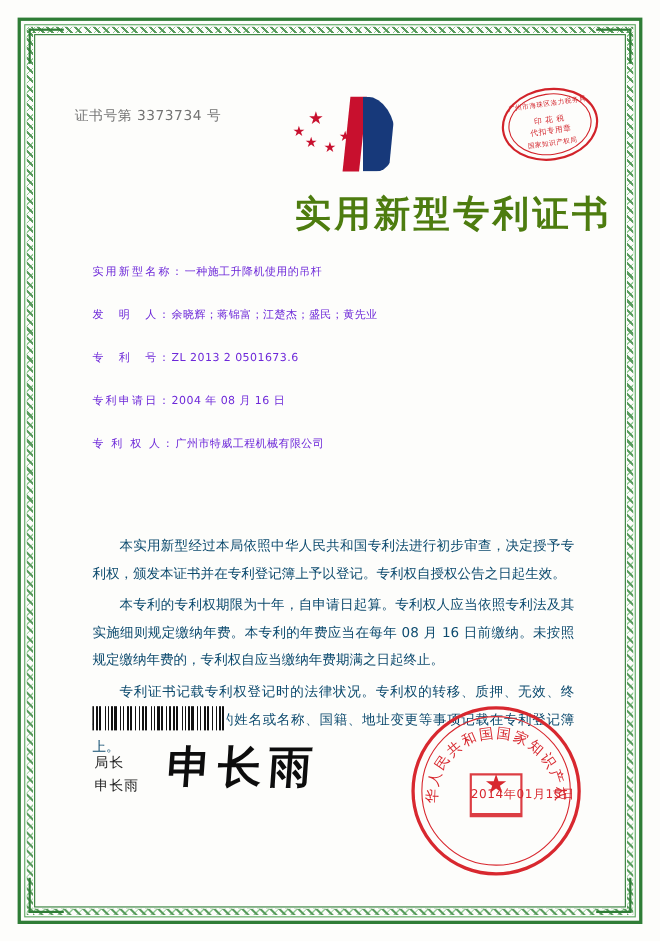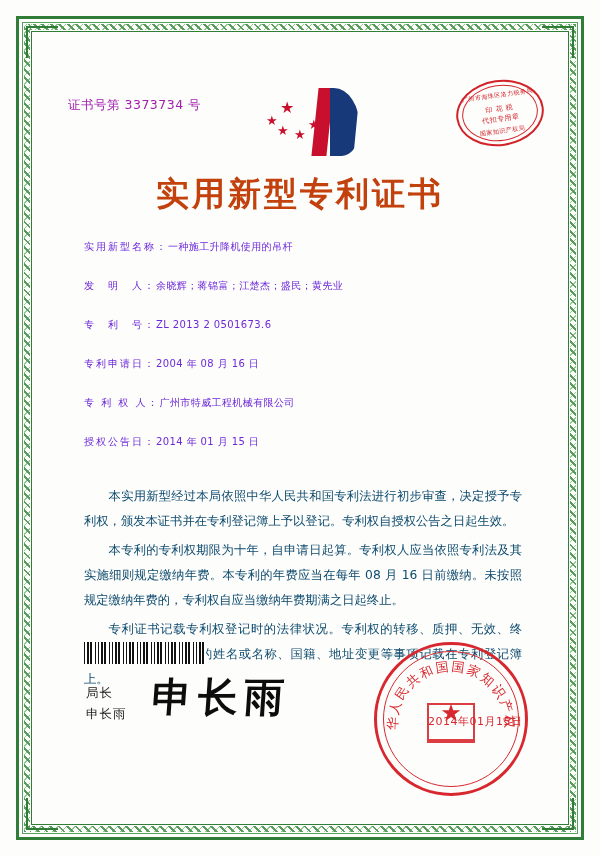--- a/index.html
+++ b/index.html
@@ -67,21 +67,21 @@
     position: absolute;
     left: 44px; top: 44px; right: 44px; bottom: 44px;
   }
 
   .cert-number {
     position: absolute;
     left: 24px;
     top: 53px;
     font-size: 12.5px;
     letter-spacing: .5px;
-    color: #a21caf;
+    color: #737373;
   }
 
   
   .emblem {
     position: absolute;
     left: 218px;
     top: 40px;
     width: 110px;
     height: 80px;
   }
@@ -148,26 +148,26 @@
   }
   .seal-top .t1 { top: 9px; }
   .seal-top .t2 { top: 23px; font-size: 7px; }
   .seal-top .t3 { top: 33px; font-size: 7px; }
   .seal-top .t4 { top: 45px; }
 
   .main-title {
     position: absolute;
     left: 0; right: 0;
     top: 128px;
-    text-align: center;
+    text-align: right;
     font-family: "DejaVu Serif", serif;
     font-size: 33px;
     font-weight: bold;
     letter-spacing: 3px;
-    color: #c2410c;
+    color: #4d7c0f;
   }
 
   .fields {
     position: absolute;
     left: 40px;
     right: 24px;
     top: 196px;
     font-size: 10px;
     color: #6d28d9;
   }
@@ -341,23 +341,20 @@
         <span class="field-label">发　明　人：</span><span class="field-value">余晓辉；蒋锦富；江楚杰；盛民；黄先业</span>
       </div>
       <div class="field-row">
         <span class="field-label">专　利　号：</span><span class="field-value">ZL 2013 2 0501673.6</span>
       </div>
       <div class="field-row">
         <span class="field-label">专利申请日：</span><span class="field-value">2004 年 08 月 16 日</span>
       </div>
       <div class="field-row">
         <span class="field-label">专 利 权 人：</span><span class="field-value">广州市特威工程机械有限公司</span>
-      </div>
-      <div class="field-row">
-        <span class="field-label">授权公告日：</span><span class="field-value">2014 年 01 月 15 日</span>
       </div>
     </div>
 
     <div class="paragraphs">
       <p>本实用新型经过本局依照中华人民共和国专利法进行初步审查，决定授予专利权，颁发本证书并在专利登记簿上予以登记。专利权自授权公告之日起生效。</p>
       <p>本专利的专利权期限为十年，自申请日起算。专利权人应当依照专利法及其实施细则规定缴纳年费。本专利的年费应当在每年 08 月 16 日前缴纳。未按照规定缴纳年费的，专利权自应当缴纳年费期满之日起终止。</p>
       <p>专利证书记载专利权登记时的法律状况。专利权的转移、质押、无效、终止、恢复和专利权人的姓名或名称、国籍、地址变更等事项记载在专利登记簿上。</p>
     </div>
 
     <div class="barcode"></div>

